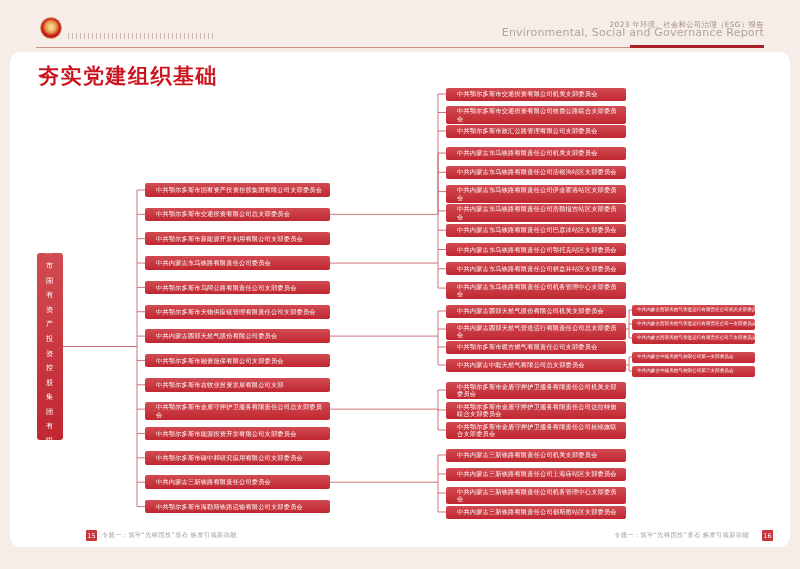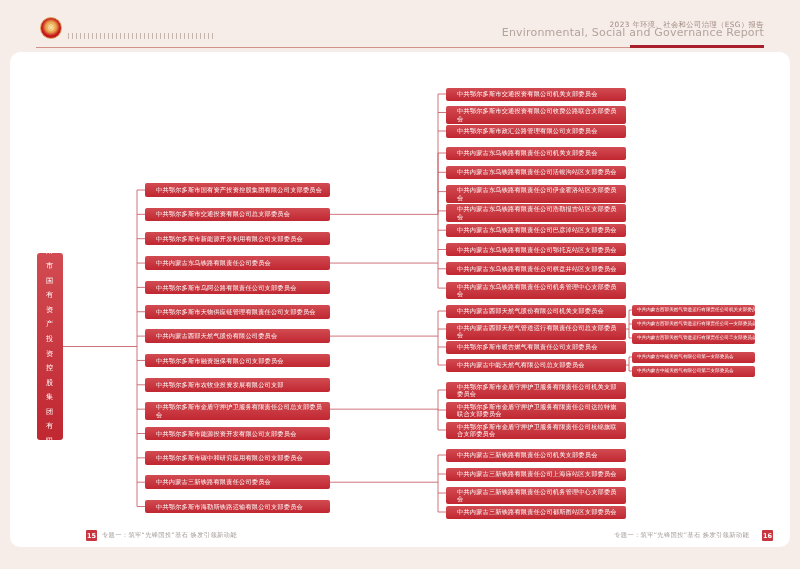--- a/index.html
+++ b/index.html
@@ -78,39 +78,40 @@
   .rootbox span {
     display:block; width:16px; word-break:break-all;
     font-size:7.2px; line-height:14.6px; text-align:center; letter-spacing:1px;
   }
   .l4box { font-size:4.6px; padding:0 2px 0 5px; white-space:nowrap; overflow:hidden; letter-spacing:0; }
   
   .footer-left  { position:absolute; left:86px;  top:530px; display:flex; align-items:center; gap:5px; }
   .footer-right { position:absolute; right:27px; top:530px; display:flex; align-items:center; gap:13px; }
   .pagenum {
     width:11px; height:11px; background:#c9353f; color:#fff;
-    font-size:6.5px; font-weight:bold; display:flex; align-items:center; justify-content:center;
+    font-size:6.5px; font-weight:normal; display:flex; align-items:center; justify-content:center;
     border-radius:1px;
   }
   .footer-text { font-size:6.3px; color:#a39a96; letter-spacing:.3px; }
 </style>
 </head>
 <body>
 
 <div class="canvas">
 
   <div class="card"></div>
 
   <div class="logo">※</div>
   <div class="mongolian"></div>
   <div class="esg-zh">2023 年环境、社会和公司治理（ESG）报告</div>
   <div class="esg-en">Environmental, Social and Governance Report</div>
   <div class="header-rule"></div>
   <div class="header-rule-accent"></div>
 
+  <div class="page-title">夯实党建组织基础</div>
 
   <svg class="connectors" viewBox="0 0 800 569">
     <path id="conn-path" fill="none" stroke="#c4525a" stroke-width="0.8" d="M 63 346.5 H 137 M 137 190 V 506.55 M 137 190 H 145 M 137 214.35 H 145 M 330 214.35 H 438 M 438 94 V 214.35 M 438 94 H 446 M 438 112.5 H 446 M 438 131 H 446 M 137 238.7 H 145 M 137 263.05 H 145 M 330 263.05 H 438 M 438 153 V 288.1 M 438 153 H 446 M 438 172.3 H 446 M 438 191.6 H 446 M 438 210.9 H 446 M 438 230.2 H 446 M 438 249.5 H 446 M 438 268.8 H 446 M 438 288.1 H 446 M 137 287.4 H 145 M 137 311.75 H 145 M 137 336.1 H 145 M 330 336.1 H 438 M 438 311 V 365 M 438 311 H 446 M 438 329 H 446 M 626 329 H 629 M 629 310 V 338 M 629 310 H 632 M 629 324 H 632 M 629 338 H 632 M 438 347 H 446 M 438 365 H 446 M 626 365 H 629 M 629 357 V 371 M 629 357 H 632 M 629 371 H 632 M 137 360.45000000000005 H 145 M 137 384.8 H 145 M 137 409.15 H 145 M 330 409.15 H 438 M 438 390 V 430 M 438 390 H 446 M 438 410 H 446 M 438 430 H 446 M 137 433.5 H 145 M 137 457.85 H 145 M 137 482.20000000000005 H 145 M 330 482.20000000000005 H 438 M 438 455 V 512 M 438 455 H 446 M 438 474 H 446 M 438 493 H 446 M 438 512 H 446 M 137 506.55 H 145"></path>
   </svg>
   <div id="org-chart">
       <div class="rootbox" style="left: 37px; top: 253px; width: 26px; height: 187px;">
         <span>中共鄂尔多斯市国有资产投资控股集团有限公司委员会</span>
       </div>
       <div class="obox" style="left: 145px; top: 183.25px; width: 185px; min-height: 13.5px;">中共鄂尔多斯市国有资产投资控股集团有限公司支部委员会</div>
       <div class="obox" style="left: 145px; top: 207.6px; width: 185px; min-height: 13.5px;">中共鄂尔多斯市交通投资有限公司总支部委员会</div>

